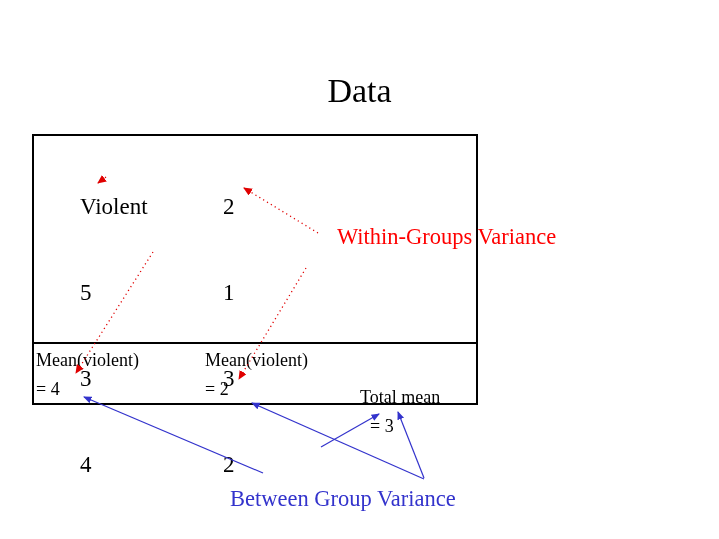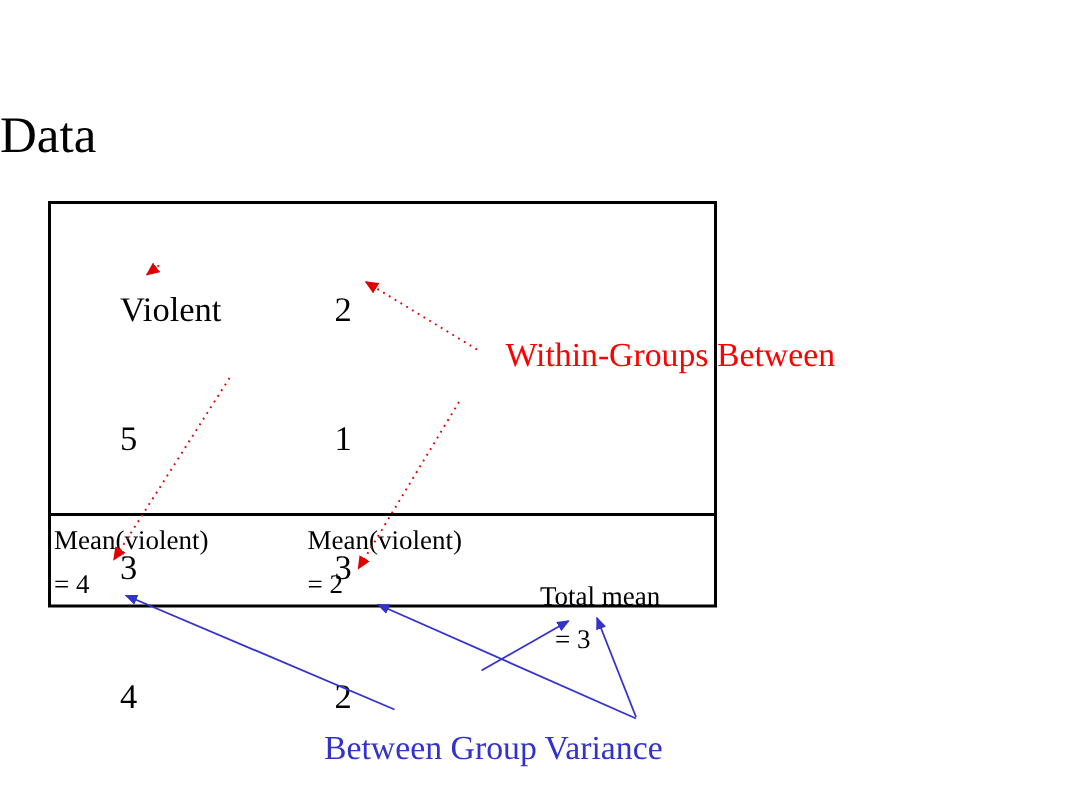--- a/index.html
+++ b/index.html
@@ -3,21 +3,21 @@
 <meta charset="utf-8">
 <style>
   html,body{margin:0;padding:0;}
   body{
     width:719px;height:539px;position:relative;background:#ffffff;
     font-family:"Liberation Serif","DejaVu Serif",serif;color:#000;
     overflow:hidden;
   }
   .slide-title{
     position:absolute;top:72px;left:0;width:719px;
-    text-align:left;font-size:34px;color:#000;
+    text-align:center;font-size:34px;color:#000;
   }
   .data-box{
     position:absolute;left:32px;top:134px;width:446px;height:271px;
     border:2px solid #000;box-sizing:border-box;
   }
   .separator{
     position:absolute;left:0;top:206px;width:100%;height:0;
     border-top:2px solid #000;
   }
   .col{
@@ -31,21 +31,21 @@
     white-space:nowrap;
   }
   .mean-1{left:36px;}
   .mean-2{left:205px;}
   .mean-3{left:360px;margin-top:37px;}
   .mean-3 .mean-value{padding-left:10px;}
   .annot-label{
     position:absolute;font-size:22.5px;white-space:nowrap;
   }
   .within-label{left:337px;top:224px;}
-  .between-label{left:216px;top:486px;font-family:Liberation Serif, serif;}
+  .between-label{left:230px;top:486px;font-family:Liberation Serif, serif;}
   #arrow-layer{
     position:absolute;left:0;top:0;width:719px;height:539px;
     pointer-events:none;
   }
 </style>
 </head>
 <body>
 
 <div class="slide-title">Data</div>
 
@@ -78,21 +78,21 @@
 </div>
 <div class="mean-block mean-2">
   <div>Mean(violent)</div>
   <div class="mean-value">= 2</div>
 </div>
 <div class="mean-block mean-3">
   <div>Total mean</div>
   <div class="mean-value">= 3</div>
 </div>
 
-<div class="annot-label within-label" style="color: rgb(255, 0, 0);">Within-Groups Between</div>
+<div class="annot-label within-label" style="color: rgb(255, 0, 0);">Within-Groups Variance</div>
 <div class="annot-label between-label" style="color: rgb(51, 51, 204);">Between Group Variance</div>
 
 <svg id="arrow-layer" viewBox="0 0 719 539">
   <defs>
     <marker id="mk-red" markerUnits="userSpaceOnUse" markerWidth="10" markerHeight="9" refX="8" refY="4" orient="auto">
       <path d="M0,0 L9,4 L0,8 z" fill="#E00000"></path>
     </marker>
     <marker id="mk-blue" markerUnits="userSpaceOnUse" markerWidth="10" markerHeight="8" refX="7.5" refY="3.5" orient="auto">
       <path d="M0,0 L8.5,3.5 L0,7 z" fill="#3333CC"></path>
     </marker>

